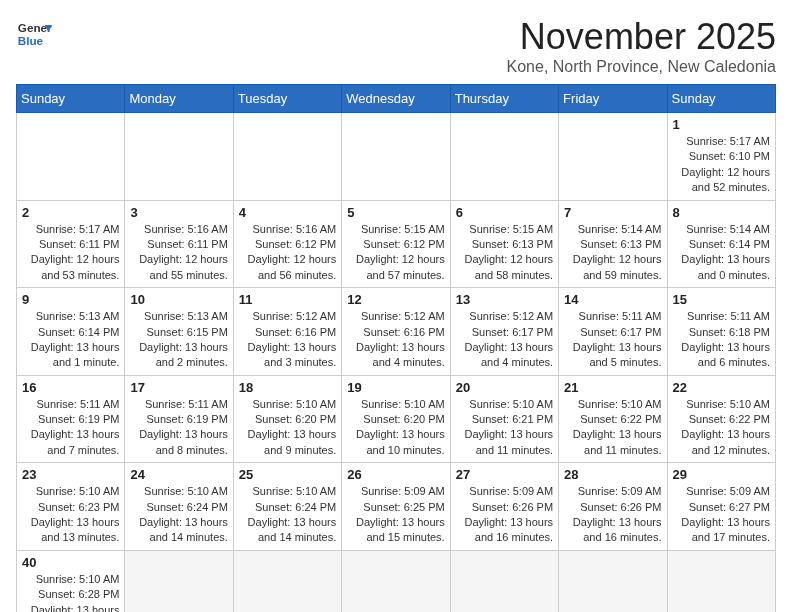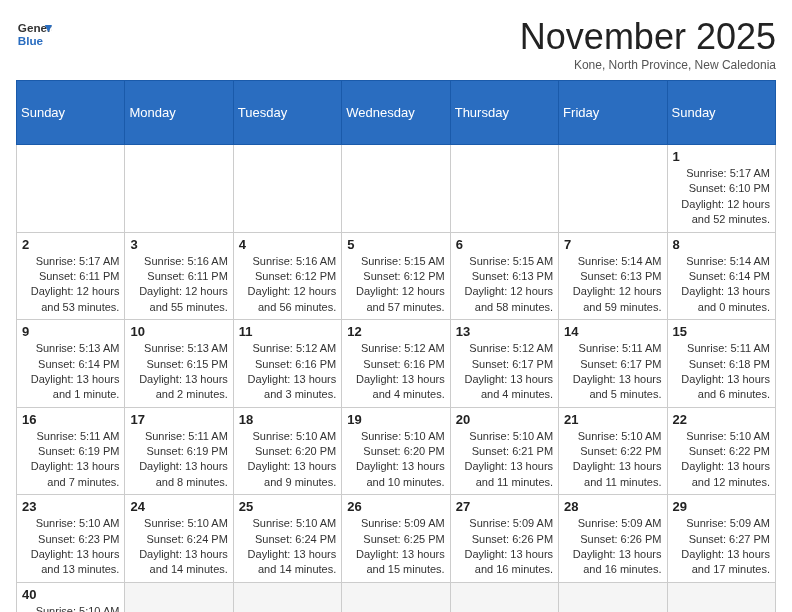--- a/index.html
+++ b/index.html
@@ -27,33 +27,33 @@
     }
     .title-area {
       text-align: right;
     }
     .month-title {
       font-size: 36px;
       font-weight: normal;
       color: #222;
     }
     .subtitle {
-      font-size: 12px;
+      font-size: 16px;
       color: #555;
     }
     .calendar {
       width: 100%;
       border-collapse: collapse;
       border: 1px solid #ccc;
     }
     .calendar th {
       background: #2a6dc0;
       color: #fff;
       font-size: 13px;
-      padding: 24px 4px;
+      padding: 6px 4px;
       text-align: left;
       border: 1px solid #1a5aaa;
       font-weight: normal;
     }
     .calendar td {
       border: 1px solid #ccc;
       vertical-align: top;
       padding: 4px 5px;
       width: calc(100% / 7);
       min-height: 80px;

